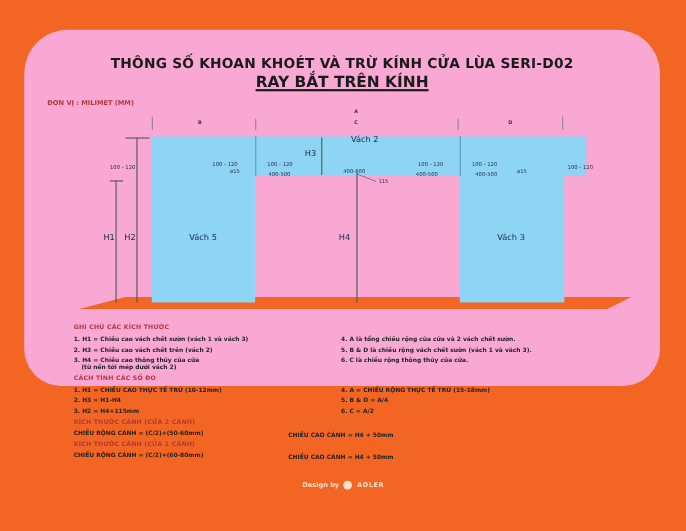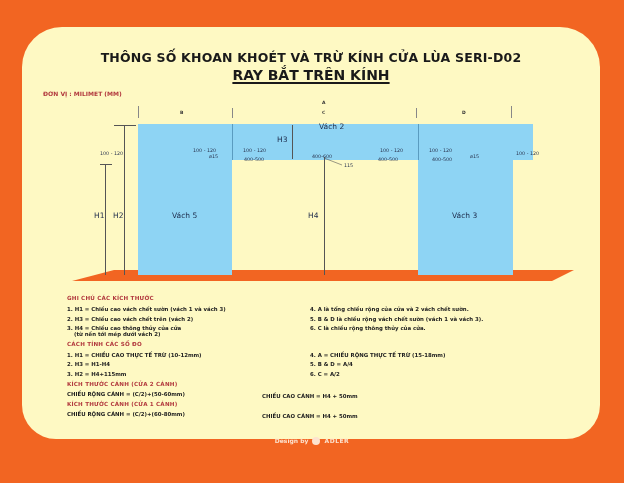--- a/index.html
+++ b/index.html
@@ -5,22 +5,22 @@
     * { box-sizing: border-box; margin: 0; padding: 0; }
     html, body { width: 624px; height: 483px; overflow: hidden; }
     body {
       background: #f26522;
       font-family: "DejaVu Sans", sans-serif;
       position: relative;
     }
     .card {
       position: absolute;
       left: 22px; top: 27px;
-      width: 578px; height: 412px;
-      background: #fef9c3;
+      width: 578px; height: 324px;
+      background: #f9a8d4;
       border-radius: 40px 40px 34px 34px;
     }
     .title {
       position: absolute; left: 0; top: 23px; width: 578px;
       text-align: center;
       font-size: 12.5px; font-weight: bold; color: #1a1a1a;
       letter-spacing: 0.2px;
     }
     .subtitle {
       position: absolute; left: 0; top: 40px; width: 578px;

